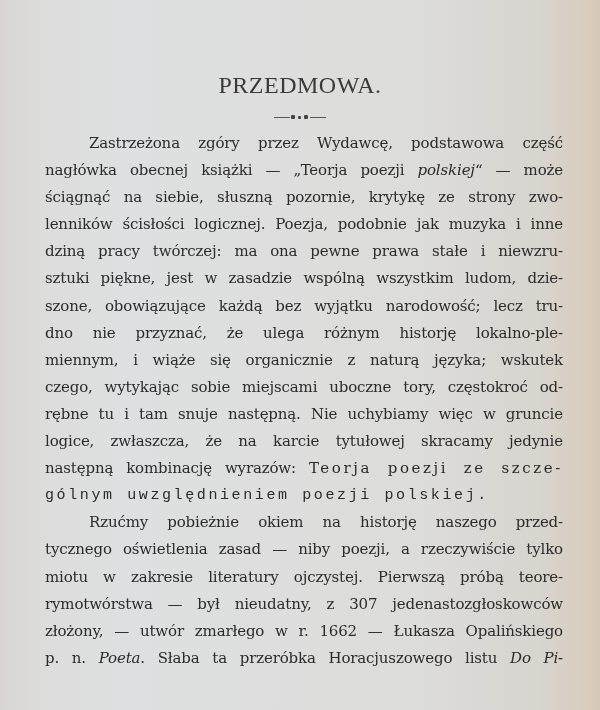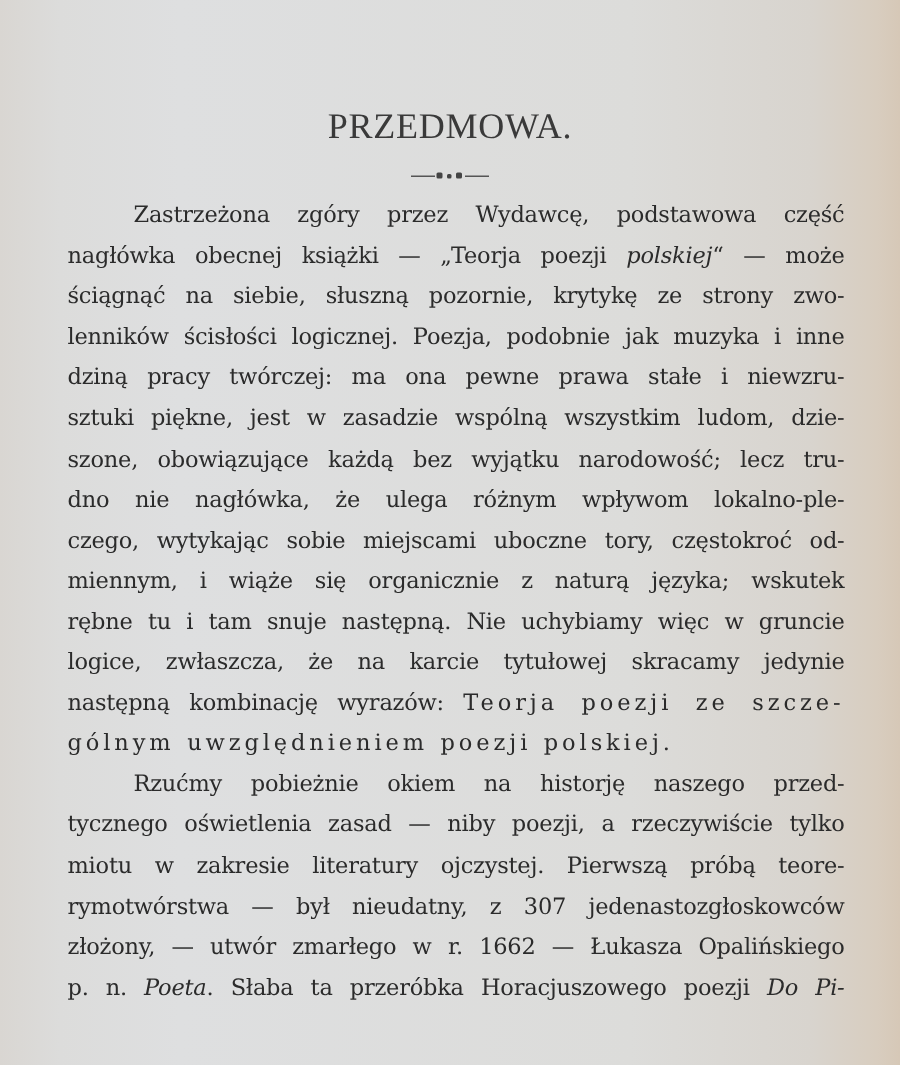--- a/index.html
+++ b/index.html
@@ -21,21 +21,21 @@
   }
   .ornament .line { position: absolute; top: 2px; height: 1px; background: #555; }
   .ornament .dot { position: absolute; top: 0; width: 4px; height: 4px; background: #444; border-radius: 1px; }
   .body {
     position: absolute; top: 130px; left: 45px; width: 518px;
     font-size: 15px; line-height: 27.1px; text-align: justify;
     font-family: "DejaVu Serif", serif;
     letter-spacing: -0.15px; word-spacing: 1px;
   }
   .line-row { display: block; text-align: justify; text-align-last: justify; white-space: nowrap; height: 27.1px; }
-  .line-row.last { text-align-last: left; }
+  .line-row.last { text-align-last: left; font-family: Liberation Mono, monospace; }
   .indent { padding-left: 44px; }
   .spaced { letter-spacing: 2.6px; }
   i { font-style: italic; margin-top: 48px; }
 </style>
 </head>
 <body>
 
 <div class="page">
   <div class="title">PRZEDMOWA.</div>
 
@@ -49,30 +49,30 @@
 
   <div class="body">
     <div>
       <span class="line-row indent">Zastrzeżona zgóry przez Wydawcę, podstawowa część</span>
       <span class="line-row"><span>nagłówka obecnej książki — „Teorja poezji </span><i>polskiej</i><span>“ — może</span></span>
       <span class="line-row">ściągnąć na siebie, słuszną pozornie, krytykę ze strony zwo-</span>
       <span class="line-row">lenników ścisłości logicznej. Poezja, podobnie jak muzyka i inne</span>
       <span class="line-row">dziną pracy twórczej: ma ona pewne prawa stałe i niewzru-</span>
       <span class="line-row">sztuki piękne, jest w zasadzie wspólną wszystkim ludom, dzie-</span>
       <span class="line-row">szone, obowiązujące każdą bez wyjątku narodowość; lecz tru-</span>
-      <span class="line-row">dno nie nagłówka, że ulega różnym wpływom lokalno-ple-</span>
+      <span class="line-row">dno nie przyznać, że ulega różnym historję lokalno-ple-</span>
+      <span class="line-row">miennym, i wiąże się organicznie z naturą języka; wskutek</span>
       <span class="line-row">czego, wytykając sobie miejscami uboczne tory, częstokroć od-</span>
-      <span class="line-row">miennym, i wiąże się organicznie z naturą języka; wskutek</span>
       <span class="line-row">rębne tu i tam snuje następną. Nie uchybiamy więc w gruncie</span>
       <span class="line-row">logice, zwłaszcza, że na karcie tytułowej skracamy jedynie</span>
       <span class="line-row"><span>następną kombinację wyrazów: </span><span class="spaced">Teorja poezji ze szcze-</span></span>
       <span class="line-row last spaced">gólnym uwzględnieniem poezji polskiej.</span>
     </div>
     <div>
       <span class="line-row indent">Rzućmy pobieżnie okiem na historję naszego przed-</span>
       <span class="line-row">tycznego oświetlenia zasad — niby poezji, a rzeczywiście tylko</span>
       <span class="line-row">miotu w zakresie literatury ojczystej. Pierwszą próbą teore-</span>
       <span class="line-row">rymotwórstwa — był nieudatny, z 307 jedenastozgłoskowców</span>
       <span class="line-row">złożony, — utwór zmarłego w r. 1662 — Łukasza Opalińskiego</span>
-      <span class="line-row"><span>p. n. </span><i>Poeta</i><span>. Słaba ta przeróbka Horacjuszowego poezji </span><i>Do Pi-</i></span>
+      <span class="line-row"><span>p. n. </span><i>Poeta</i><span>. Słaba ta przeróbka Horacjuszowego listu </span><i>Do Pi-</i></span>
     </div>
   </div>
 </div>
 
 </body></html>

